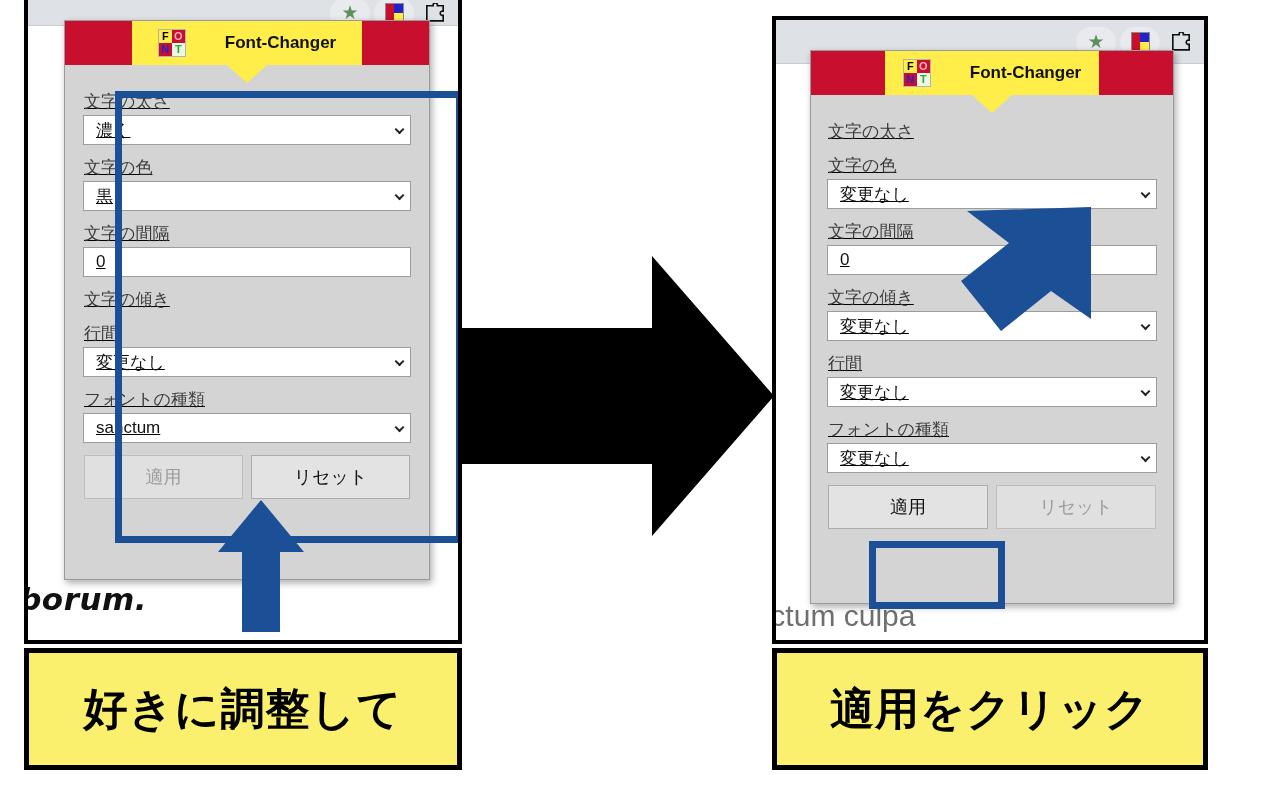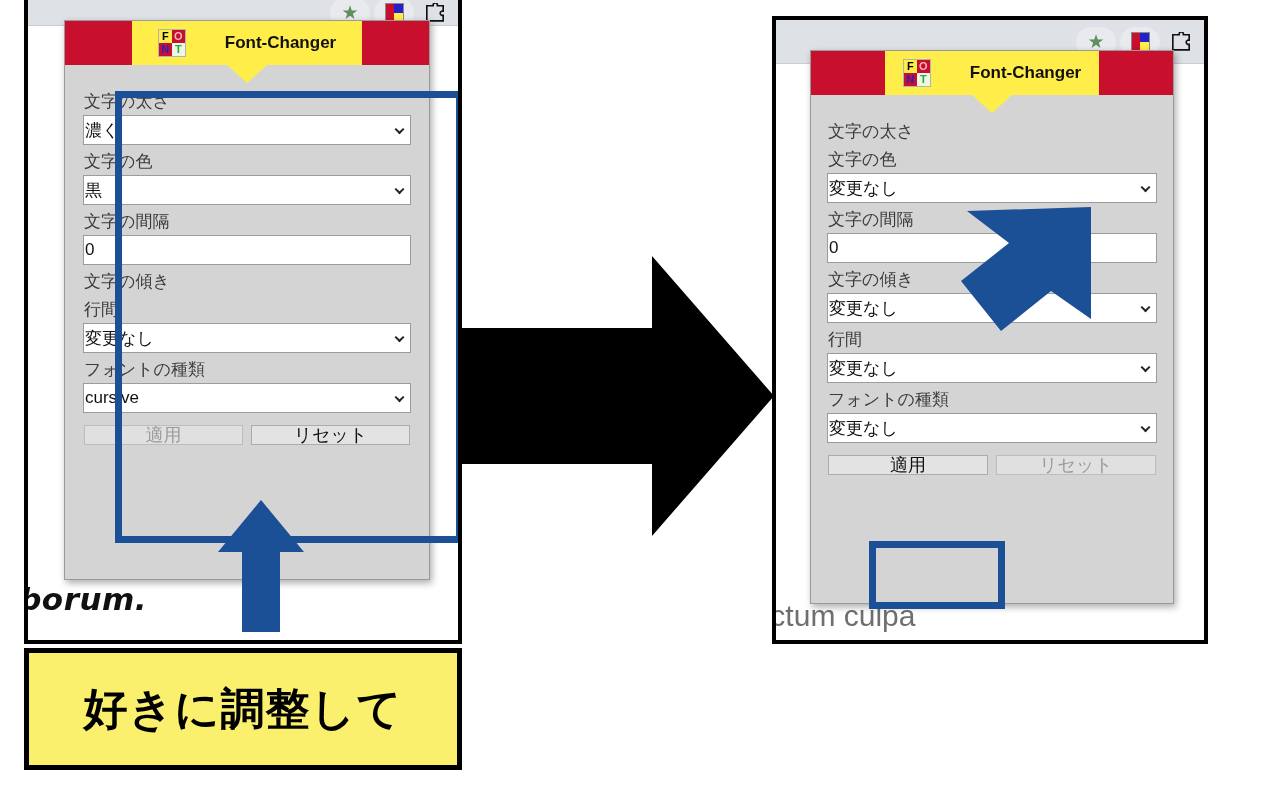--- a/index.html
+++ b/index.html
@@ -125,46 +125,46 @@
     top: 44px;
     width: 0; height: 0;
     border-left: 20px solid transparent;
     border-right: 20px solid transparent;
     border-top: 18px solid #ffed4a;
   }
 
   .pop-body { padding: 26px 18px 12px 18px; }
   #popup-right .pop-body { padding: 26px 16px 12px 16px; }
 
-  .field { margin-bottom: 6px; }
+  .field { margin-bottom: 12px; text-decoration: underline; }
   .field-label {
     font-size: 17px; color: #3a3a3a;
     font-family: "Liberation Sans", "DejaVu Sans", sans-serif;
     margin: 0 0 2px 1px; line-height: 22px;
   }
   .ctl {
     position: relative;
     height: 30px;
     background: #ffffff;
     border: 1px solid #9c9c9c;
     display: flex; align-items: center;
-    padding: 0 22px 0 1px;
+    padding: 0 22px 0 12px;
     font-size: 17px; color: #111;
     font-family: "Liberation Sans", "DejaVu Sans", sans-serif;
   }
   .ctl .chev {
     position: absolute; right: 7px; top: 50%;
     transform: translateY(-60%) rotate(45deg);
     width: 7px; height: 7px;
     border-right: 2px solid #222; border-bottom: 2px solid #222;
   }
 
   .btn-row { display: flex; gap: 8px; margin-top: 12px; padding: 0 1px; }
   .btn {
-    flex: 1; height: 20px;
+    flex: 1; height: 44px;
     background: #e3e3e3;
     border: 1px solid #acacac;
     display: flex; align-items: center; justify-content: center;
     font-size: 18px; color: #111;
     font-family: "Liberation Sans", "DejaVu Sans", sans-serif;
   }
   .btn.disabled { color: #9b9b9b; border-color:#bdbdbd; background:#e0e0e0; }
 
   
   .hl { position: absolute; border: 7px solid #1b4f96; pointer-events: none; }
@@ -289,21 +289,21 @@
           <div class="field-label">行間</div>
           <div class="ctl">
             <span>変更なし</span>
             <span class="chev"></span>
           </div>
         </div>
 
         <div class="field">
           <div class="field-label">フォントの種類</div>
           <div class="ctl">
-            <span>cursive</span>
+            <span>sanctum</span>
             <span class="chev"></span>
           </div>
         </div>
 
         <div class="btn-row">
           <div class="btn disabled">適用</div>
           <div class="btn">リセット</div>
         </div>
       </div>
 
@@ -427,14 +427,17 @@
         <polygon points="132,8 132,120 92,92 42,132 2,82 50,44 8,12" fill="#1b4f96"></polygon>
       </svg>
 
       <div class="hl" id="hl-apply"></div>
     </div>
   </div>
 
   <div class="caption" id="cap-left">
     <span class="caption-text">好きに調整して</span>
   </div>
+  <div class="caption" id="cap-right">
+    <span class="caption-text">適用をクリック</span>
+  </div>
 
 </div>
 
 </body></html>

